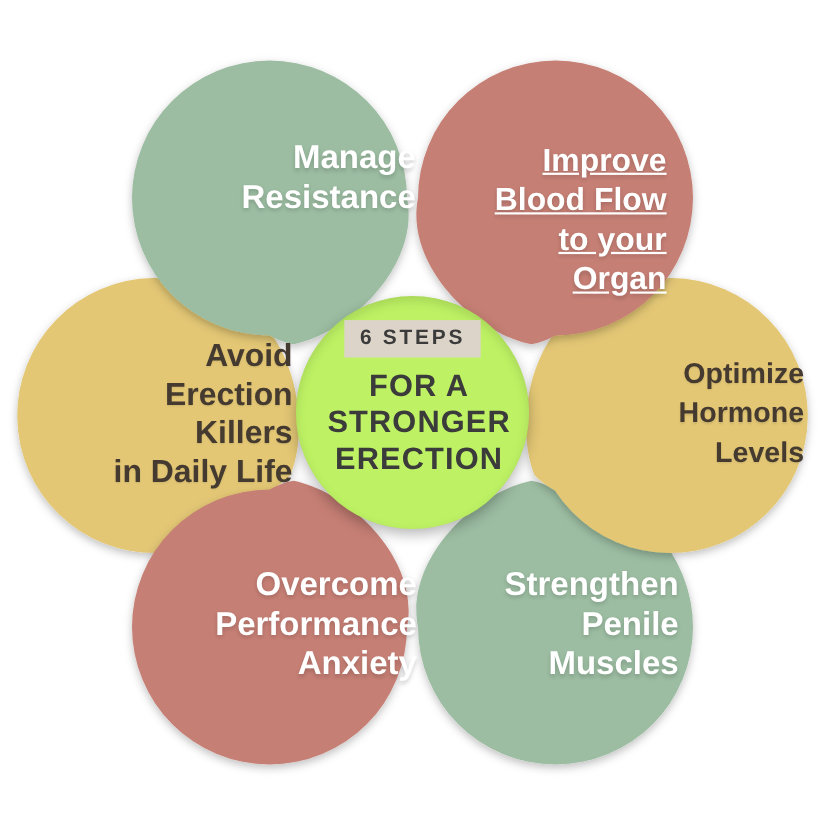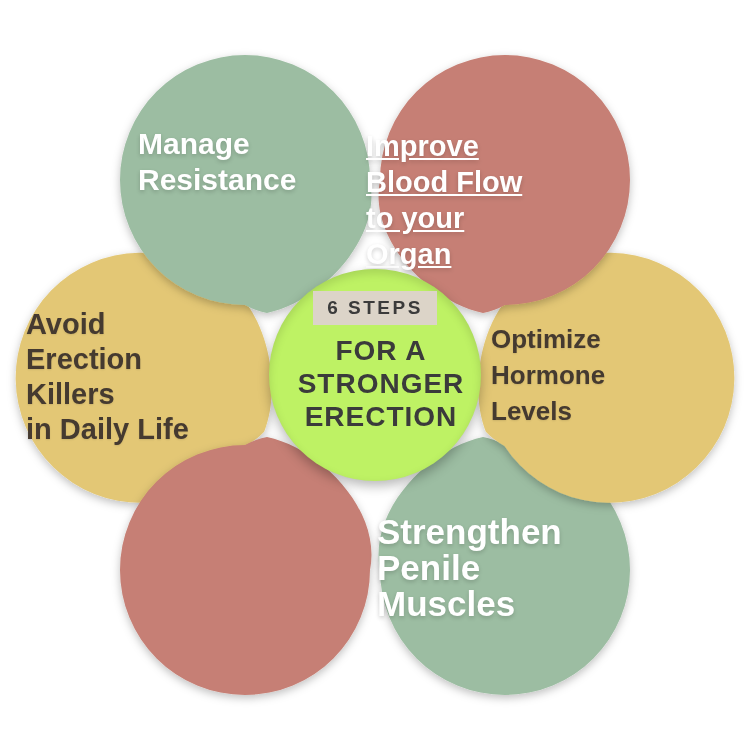--- a/index.html
+++ b/index.html
@@ -2,30 +2,30 @@
 <html style="--bg: #FFFFFF; --green: #9CBDA2; --red: #C67F74; --yellow: #E3C775; --badge_bg: #DCD4C8; --title_text: #3B3B3B; --petal_text_light: #FFFFFF; --petal_text_dark: #453A30;"><head>
 <meta charset="utf-8">
 <style>
   html,body{margin:0;padding:0;background:#ffffff;}
   .stage{
     position:relative;width:750px;height:750px;background:var(--bg,#fff);
     overflow:hidden;font-family:"Liberation Sans","DejaVu Sans",sans-serif;
   }
   svg.flower{position:absolute;left:0;top:0;}
   .petal-label{
-    position:absolute;width:240px;text-align:left;font-weight:bold;
+    position:absolute;width:240px;text-align:right;font-weight:bold;
     pointer-events:none;
   }
   .petal-label .line{display:block;}
   .label-light{color:var(--petal_text_light,#fff);text-shadow:0 2px 4px rgba(0,0,0,0.18);}
   .label-dark{color:var(--petal_text_dark,#453A30);text-shadow:0 1px 2px rgba(0,0,0,0.10);}
   .lbl-tl{left:138px;top:126px;font-size:30px;line-height:36px;}
   .lbl-tr{left:366px;top:128px;font-size:29px;line-height:36px;text-decoration:underline;}
   .lbl-r {left:491px;top:321px;font-size:26px;line-height:36px;}
-  .lbl-br{left:377px;top:514px;font-size:35px;line-height:36px;}
+  .lbl-br{left:377px;top:514px;font-size:30px;line-height:36px;}
   .lbl-bl{left:139px;top:514px;font-size:30px;line-height:36px;}
   .lbl-l {left:26px; top:307px;font-size:29px;line-height:35px;}
   .center-circle{
     position:absolute;left:269px;top:269px;width:212px;height:212px;
     background:#bef264;border-radius:50%;
     box-shadow:0 5px 12px rgba(0,0,0,0.28), inset 0 4px 10px rgba(0,0,0,0.13);
     display:flex;flex-direction:column;align-items:center;
   }
   .badge{
     margin-top:22px;background:var(--badge_bg,#DCD4C8);color:var(--title_text,#3B3B3B);
@@ -94,20 +94,25 @@
     <span class="line">Hormone</span>
     <span class="line">Levels</span>
   </div>
 
   <div class="petal-label label-light lbl-br">
     <span class="line">Strengthen</span>
     <span class="line">Penile</span>
     <span class="line">Muscles</span>
   </div>
 
+  <div class="petal-label label-light lbl-bl">
+    <span class="line">Overcome</span>
+    <span class="line">Performance</span>
+    <span class="line">Anxiety</span>
+  </div>
 
   <div class="petal-label label-dark lbl-l">
     <span class="line">Avoid</span>
     <span class="line">Erection</span>
     <span class="line">Killers</span>
     <span class="line">in Daily Life</span>
   </div>
 
   <div class="center-circle">
     <div class="badge">6 STEPS</div>

